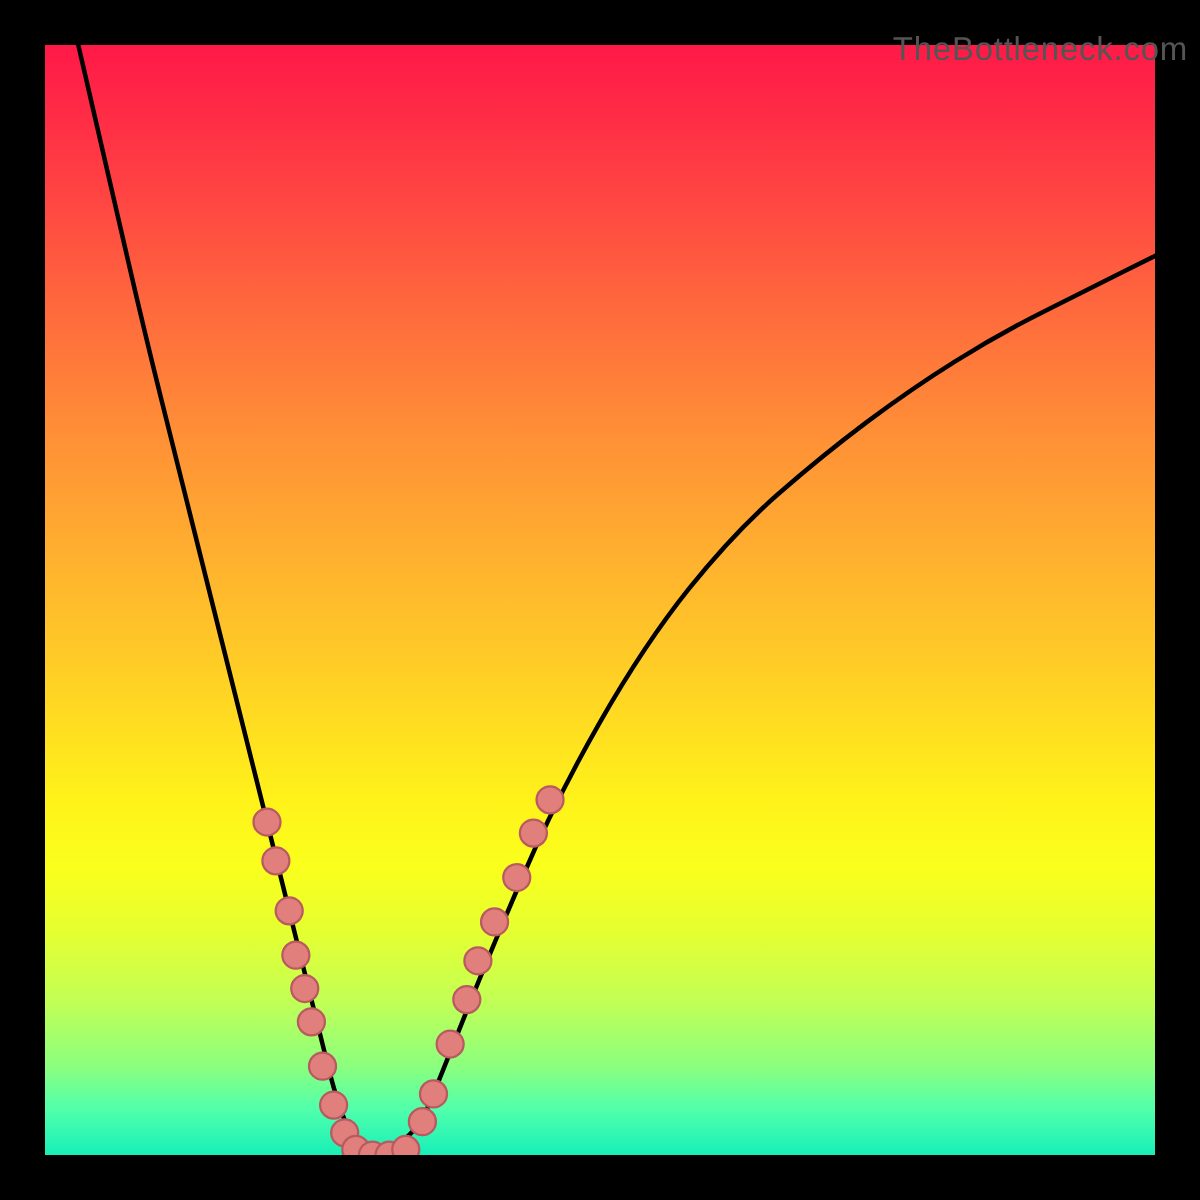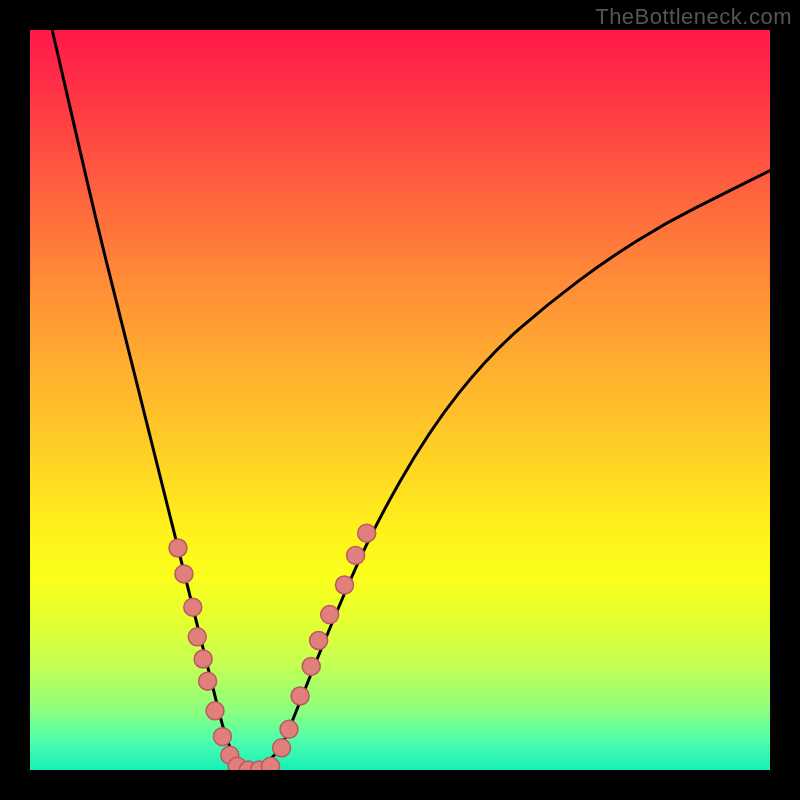--- a/index.html
+++ b/index.html
@@ -36,21 +36,21 @@
       #faff1c 74%,
       #e4ff31 80%,
       #c3ff54 86%,
       #8bff7e 92%,
       #4fffac 96%,
       #17efb8 100%
     );
   }
   .watermark {
     position: absolute;
-    top: 4px;
+    top: 20px;
     right: 8px;
     color: #555;
     font-size: 22px;
     letter-spacing: 0.5px;
     font-weight: 500;
     z-index: 5;
     user-select: none;
   }
   svg.overlay {
     position: absolute;

